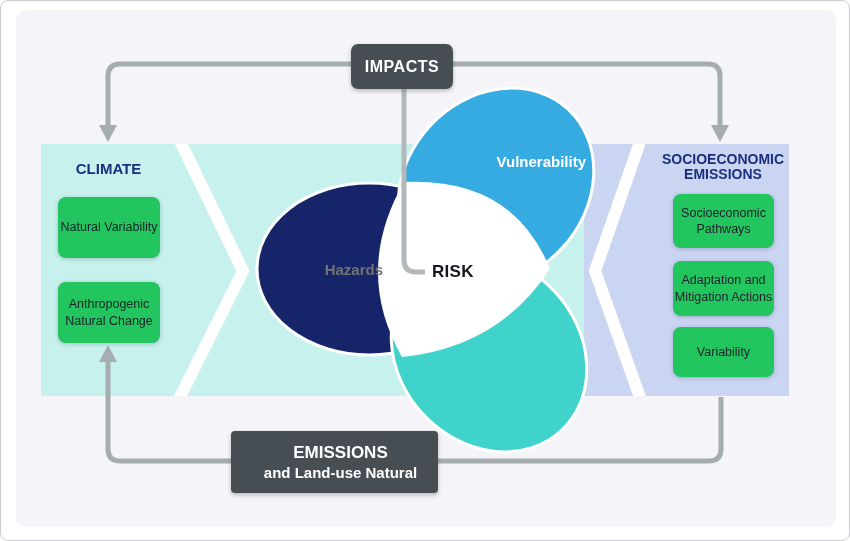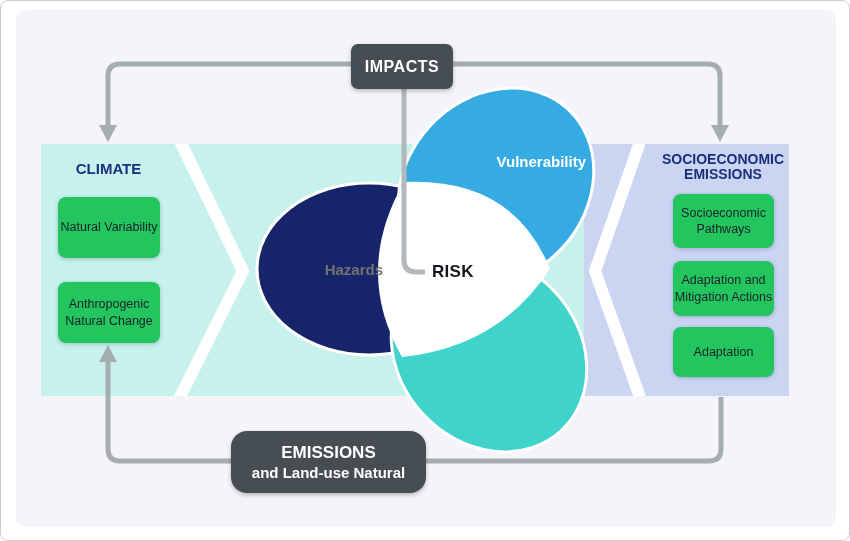--- a/index.html
+++ b/index.html
@@ -3,21 +3,21 @@
 <meta charset="utf-8">
 <style>
   html,body{margin:0;padding:0;background:#ffffff;}
   body{width:850px;height:541px;font-family:"Liberation Sans",sans-serif;-webkit-font-smoothing:antialiased;}
   .canvas{position:absolute;left:0;top:0;width:848px;height:539px;background:#ffffff;border:1px solid #c9cbd0;border-radius:8px;overflow:hidden;}
   .bg-panel{position:absolute;left:15px;top:9px;width:820px;height:517px;background:#f5f5f9;border-radius:10px;}
   svg.layer{position:absolute;left:0;top:0;width:850px;height:541px;}
   .abs{position:absolute;}
   .darkbox{background:#464d53;color:#ffffff;border-radius:7px;display:flex;flex-direction:column;align-items:center;justify-content:center;box-shadow:0 2px 4px rgba(20,25,30,.28);text-align:center;}
   .impacts{left:350px;top:43px;width:102px;height:45px;font-size:16px;font-weight:700;letter-spacing:.5px;}
-  .emissions{left:230px;top:430px;width:195px;height:62px;border-radius:16px;}
+  .emissions{left:230px;top:430px;width:195px;height:62px;border-radius:4px;padding-left:12px;}
   .emissions .l1{font-size:17px;font-weight:700;line-height:21px;}
   .emissions .l2{font-size:15px;font-weight:700;line-height:19px;}
   .ptitle{color:#1b2e7c;font-weight:700;text-align:center;}
   .climate-title{left:45px;top:159px;width:125px;font-size:15px;}
   .socio-title{left:650px;top:151px;width:144px;font-size:14px;line-height:15px;}
   .whitebox{background:#22c55e;border-radius:8px;box-shadow:0 1px 4px rgba(25,45,85,.25);display:flex;align-items:center;justify-content:center;text-align:center;font-size:12.5px;font-weight:400;color:#1d212b;line-height:1.3;padding:1px;box-sizing:border-box;}
   .lbox1{left:57px;top:196px;width:102px;height:61px;}
   .lbox2{left:57px;top:281px;width:102px;height:61px;}
   .rbox1{left:672px;top:193px;width:101px;height:54px;}
   .rbox2{left:672px;top:260px;width:101px;height:55px;}
@@ -72,18 +72,18 @@
     <span class="l2">and Land-use Natural</span>
   </div>
 
   <div class="abs ptitle climate-title">CLIMATE</div>
   <div class="abs whitebox lbox1">Natural Variability</div>
   <div class="abs whitebox lbox2">Anthropogenic Natural Change</div>
 
   <div class="abs ptitle socio-title">SOCIOECONOMIC EMISSIONS</div>
   <div class="abs whitebox rbox1">Socioeconomic Pathways</div>
   <div class="abs whitebox rbox2">Adaptation and Mitigation Actions</div>
-  <div class="abs whitebox rbox3">Adaptation</div>
+  <div class="abs whitebox rbox3">Variability</div>
 
   <div class="abs venn-label hazards-label">Hazards</div>
   <div class="abs venn-label vulnerability-label">Vulnerability</div>
   <div class="abs risk-label">RISK</div>
 </div>
 
 </body></html>

